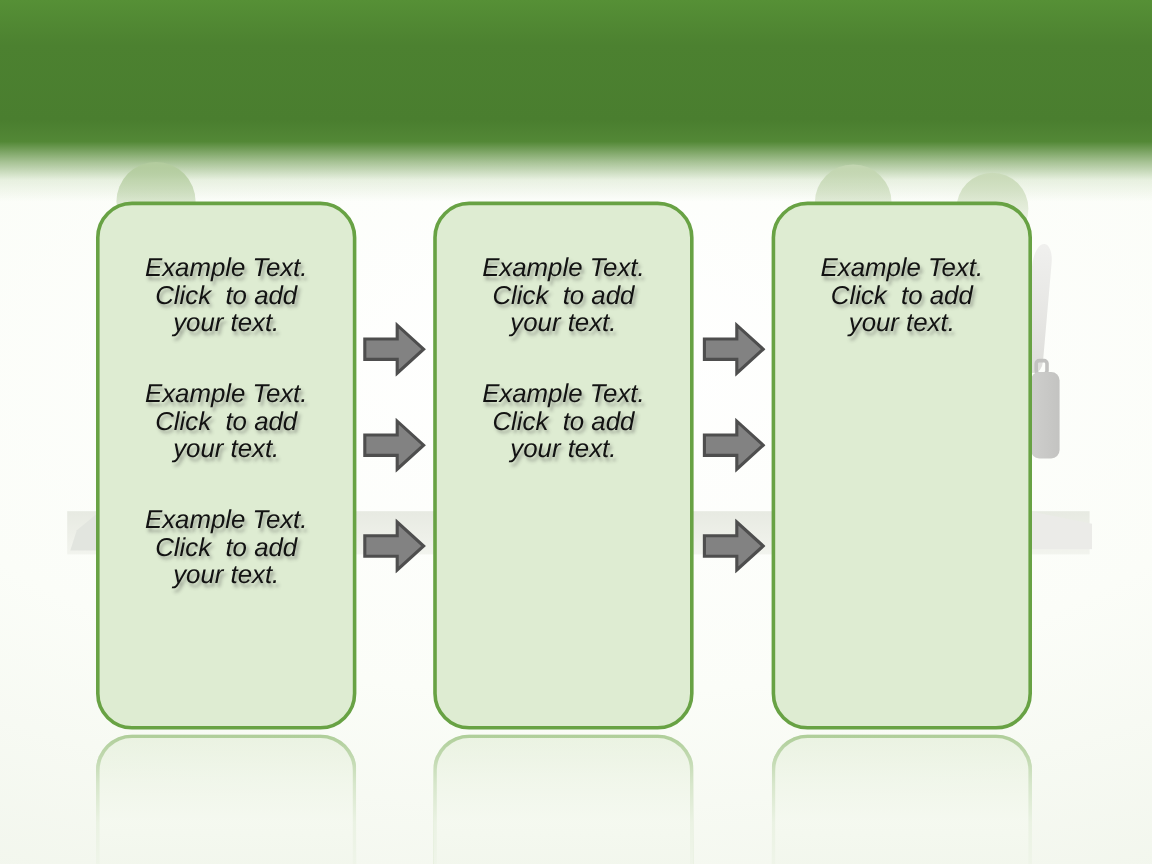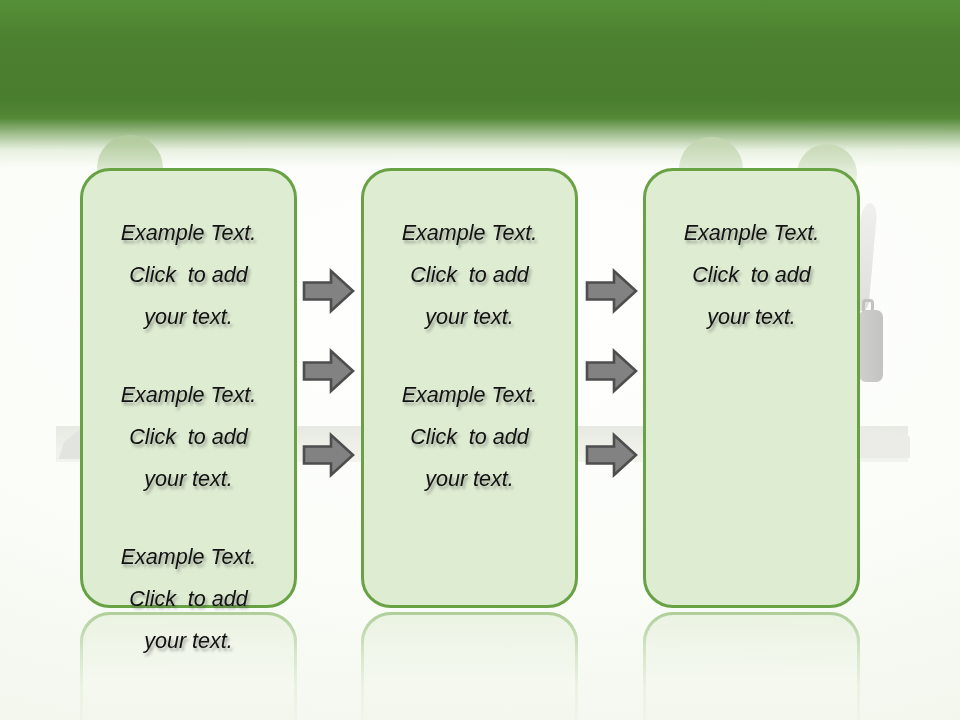--- a/index.html
+++ b/index.html
@@ -55,21 +55,21 @@
     clip-path:polygon(0 10%,100% 42%,100% 100%,10% 100%);
   }
   
   .box{
     position:absolute;top:168px;width:217px;height:440px;box-sizing:border-box;z-index:3;
     background:#deecd2;border:3px solid #68a244;border-radius:30px;
     padding-top:41px;text-align:center;
   }
   .box-1{left:80px;} .box-2{left:361px;} .box-3{left:643px;}
   .block{
-    margin:0 6px 36px 6px;font-style:italic;font-size:21.5px;line-height:42px;color:#121212;
+    margin:0 6px 36px 6px;font-style:italic;font-size:21.5px;line-height:23px;color:#121212;
     white-space:pre-wrap;text-shadow:2px 3px 3px rgba(70,70,70,0.45);
   }
   
   .arrow{position:absolute;width:53px;height:46px;z-index:4;}
   .acol-1{left:302px;} .acol-2{left:585px;}
   .arow-1{top:268px;} .arow-2{top:348px;} .arow-3{top:432px;}
   
   .reflection{
     position:absolute;top:612px;width:217px;height:108px;box-sizing:border-box;z-index:2;
     background:rgba(219,234,204,0.55);

